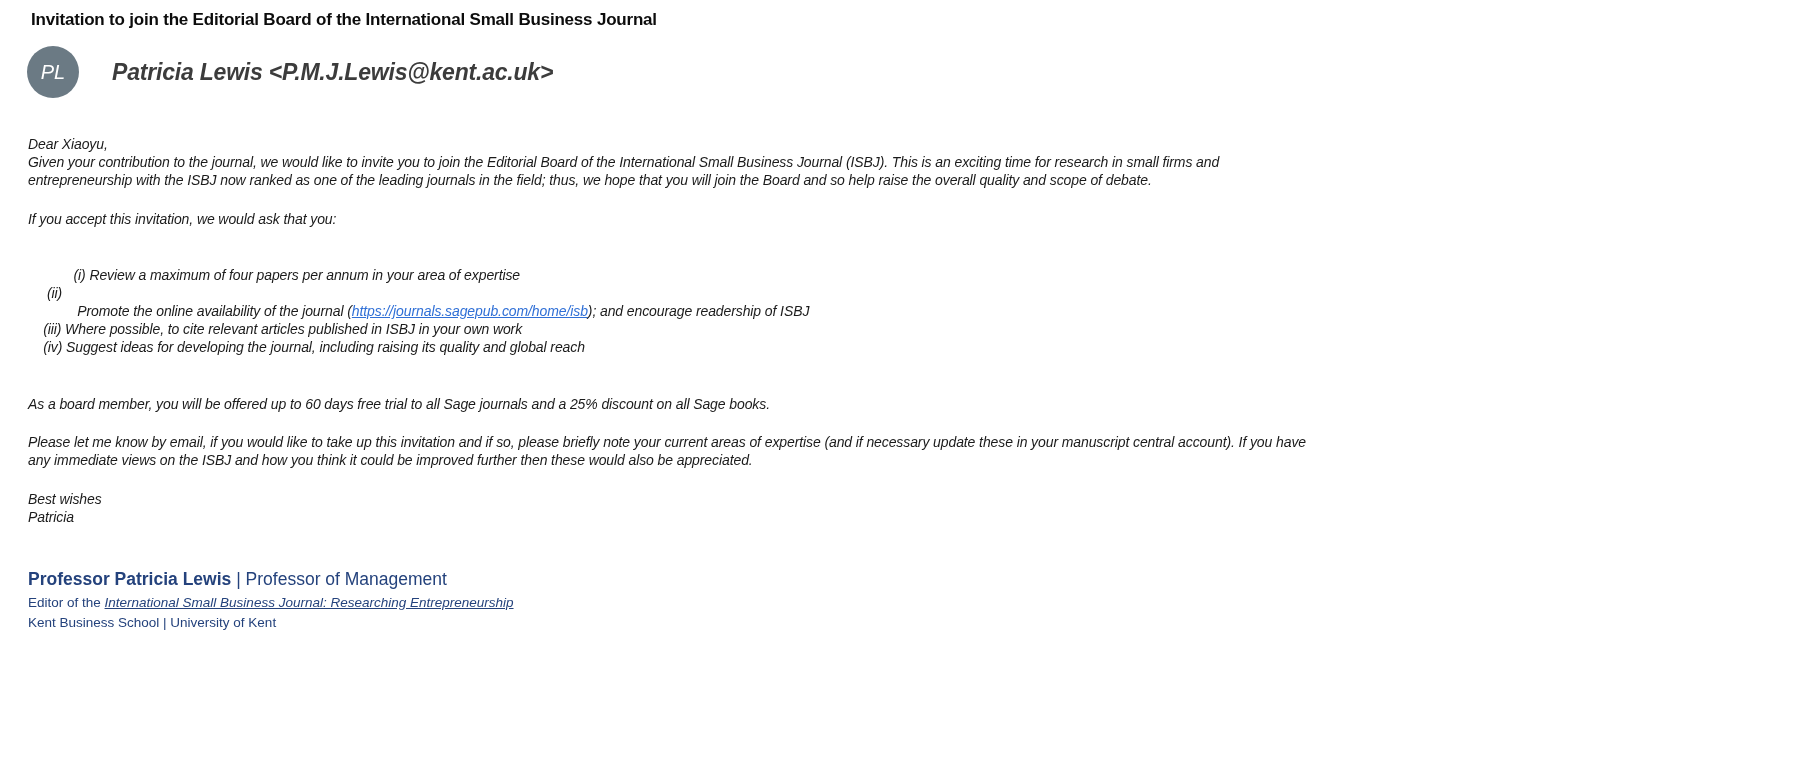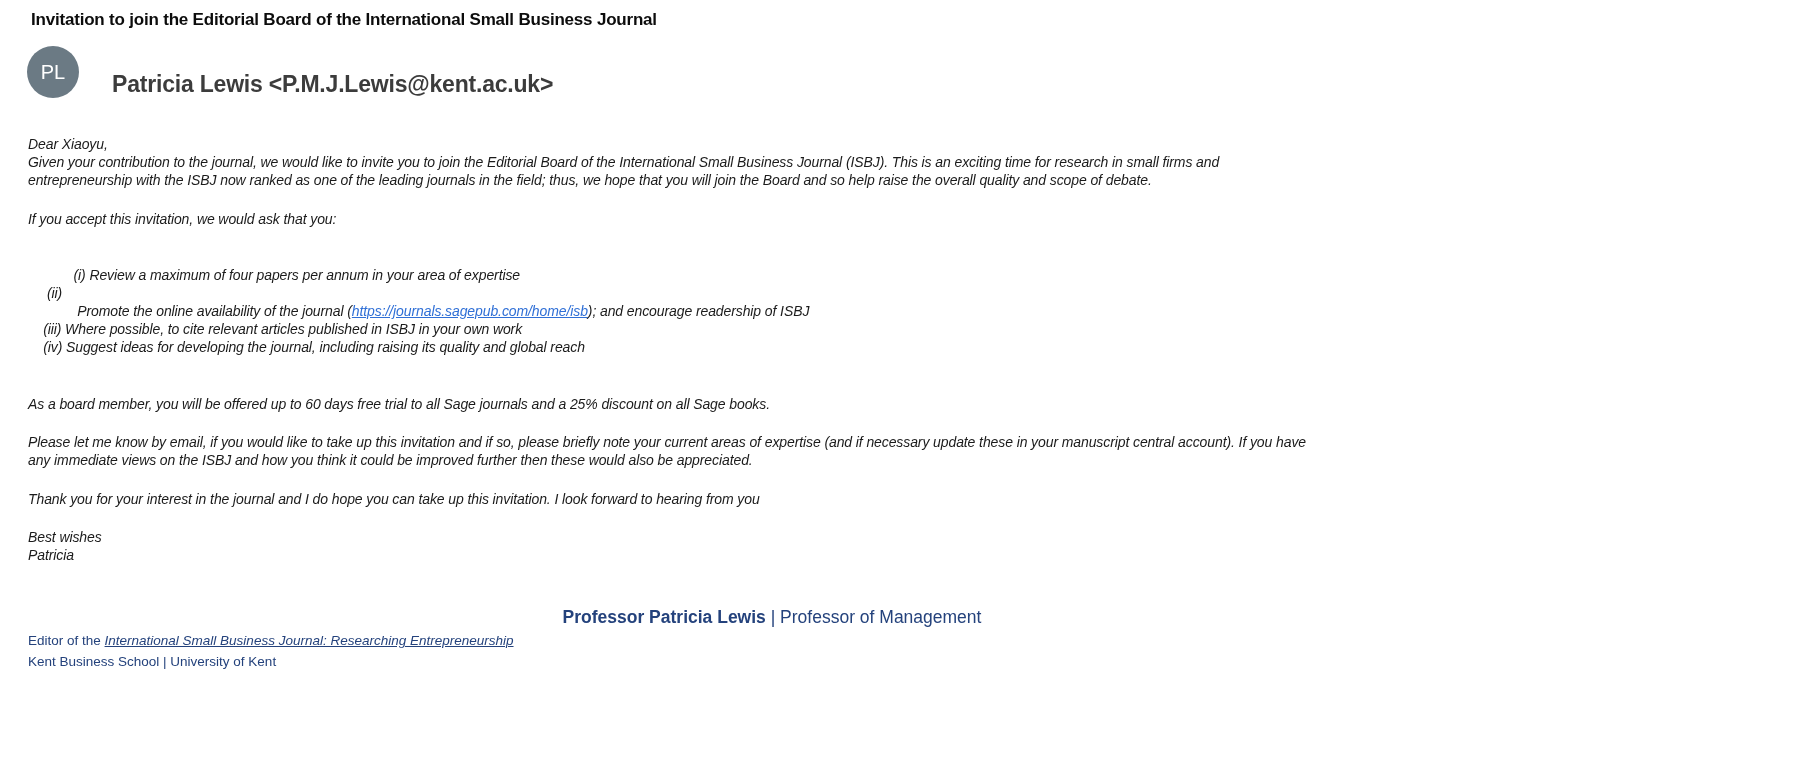--- a/index.html
+++ b/index.html
@@ -17,22 +17,23 @@
   }
   .subject {
     padding: 10px 20px 0 31px;
     font-size: 17px;
     font-weight: 700;
     color: #0c0c0c;
     letter-spacing: -0.2px;
   }
   .header-row {
     display: flex;
-    align-items: flex-end;
+    align-items: center;
     margin: 16px 0 0 27px;
+    font-style: italic;
   }
   .avatar {
     width: 52px;
     height: 52px;
     border-radius: 50%;
     background: #6b7a84;
     color: #ffffff;
     font-size: 20px;
     display: flex;
     align-items: center;
@@ -73,21 +74,20 @@
     cursor: pointer;
   }
   .signature {
     margin: 42px 20px 0 28px;
     color: #24427c;
   }
   .sig-line1 {
     font-size: 17.5px;
     line-height: 22px;
     margin-bottom: 3px;
-    text-align: center;
   }
   .sig-line1 .sig-bold { font-weight: 700; }
   .sig-rest { font-size: 13.5px; line-height: 20.5px; }
   .sig-italic { font-style: italic; text-decoration: underline; }
 </style>
 </head>
 <body>
 
 <div class="page">
 
@@ -116,21 +116,20 @@
              Promote the online availability of the journal (</span><a class="body-link">https://journals.sagepub.com/home/isb</a><span class="inline-wrap">); and encourage readership of ISBJ
     (iii) Where possible, to cite relevant articles published in ISBJ in your own work
     (iv) Suggest ideas for developing the journal, including raising its quality and global reach</span>
     </div>
 
     <div class="para">As a board member, you will be offered up to 60 days free trial to all Sage journals and a 25% discount on all Sage books.</div>
 
     <div class="para">Please let me know by email, if you would like to take up this invitation and if so, please briefly note your current areas of expertise (and if necessary update these in your manuscript central account). If you have
 any immediate views on the ISBJ and how you think it could be improved further then these would also be appreciated.</div>
 
-    <div class="para">Thank you for your interest in the journal and I do hope you can take up this invitation. I look forward to hearing from you</div>
 
     <div class="para tight">Best wishes
 Patricia</div>
   </div>
 
   <div class="signature">
     <div class="sig-line1">
       <span class="sig-bold">Professor Patricia Lewis</span><span> | Professor of Management</span>
     </div>
     <div class="sig-rest">

